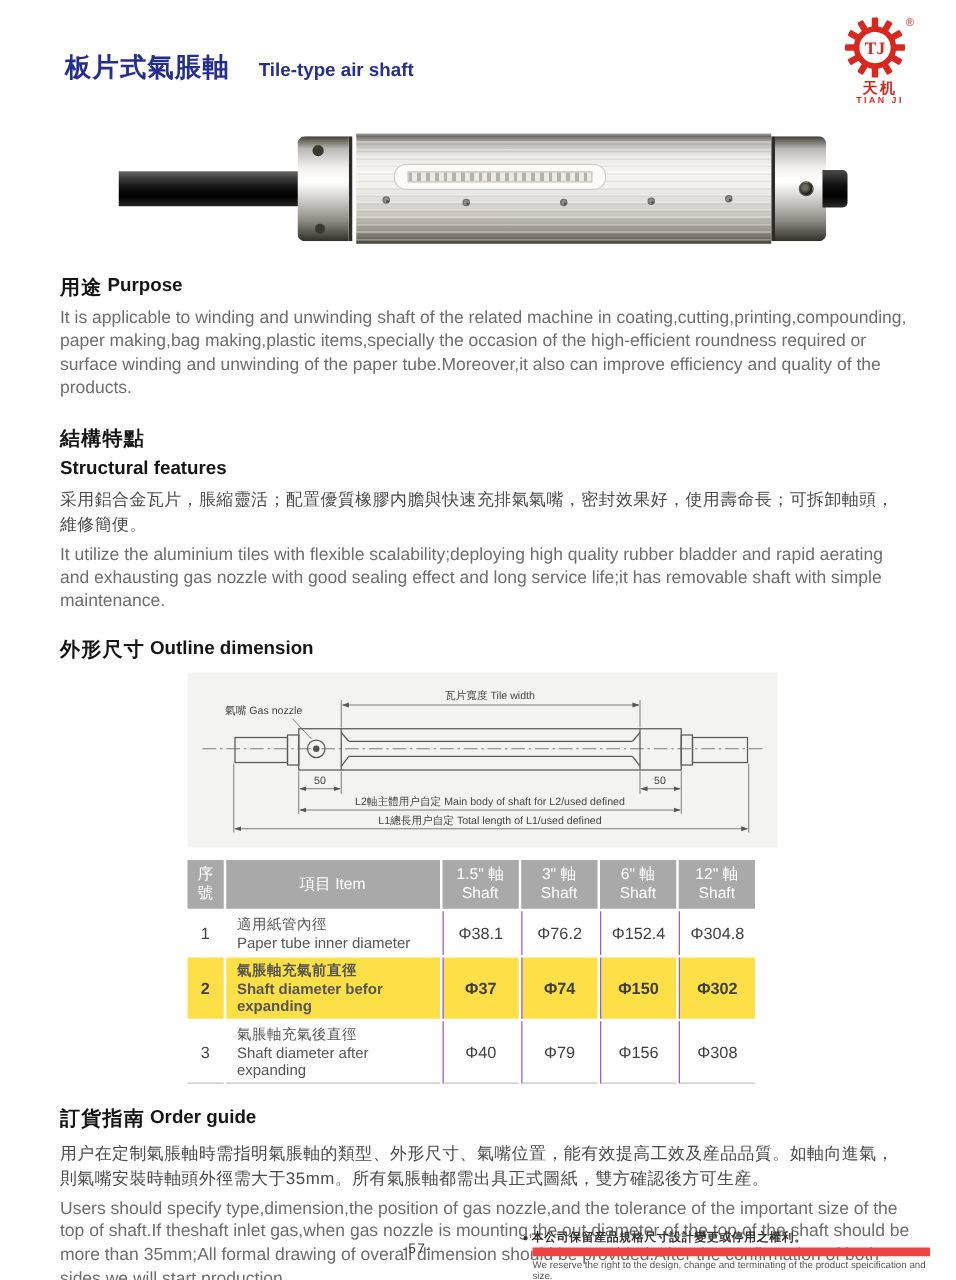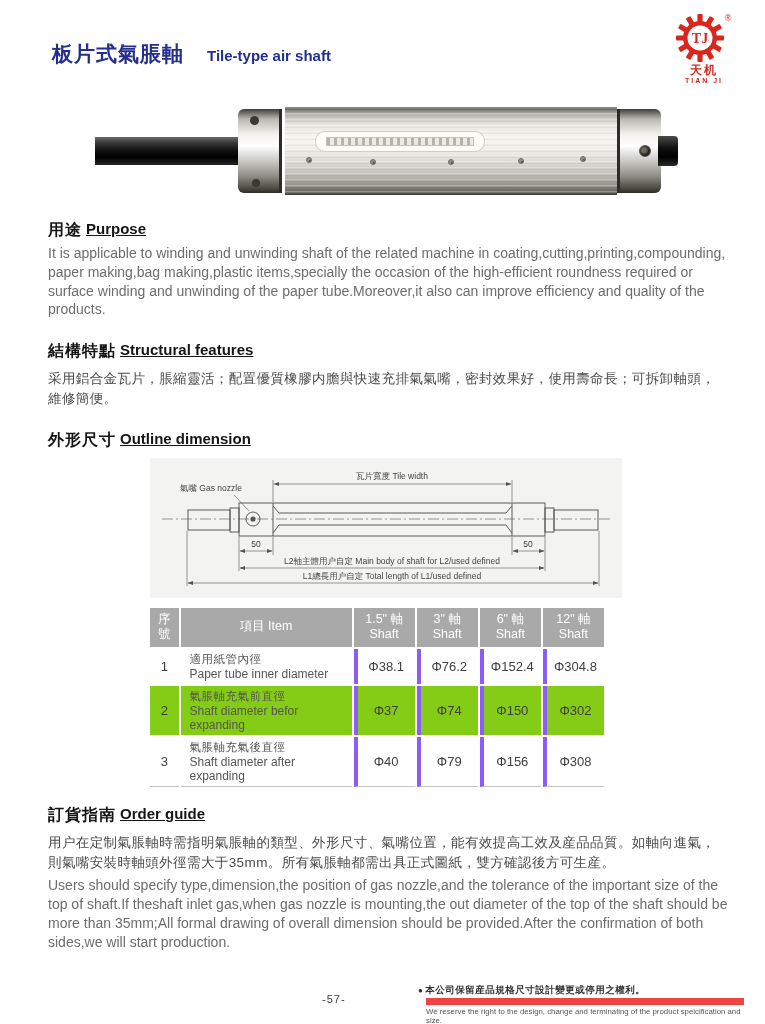--- a/index.html
+++ b/index.html
@@ -41,41 +41,41 @@
   .screw::after { content:""; position:absolute; left:2px; top:2px; width:2px; height:2px; border-radius:50%; background:#4c4b44; }
   .capscrew { position:absolute; border-radius:50%; background:#3a392f; }
   .nozzle { position:absolute; left:610px; top:36px; width:20px; height:30px; border-radius:0 4px 4px 0;
     background:linear-gradient(180deg,#4a4a4a 0%,#111 40%,#000 70%,#2b2b2b 100%); }
   .bigscrew { position:absolute; left:591px; top:45px; width:12px; height:12px; border-radius:50%;
     background:radial-gradient(circle at 40% 40%, #6a6a60 0 25%, #23221a 60%); border:1px solid #55544c; }
 
   
   .sec-h { display:flex; align-items:flex-start; gap:4px; margin-top:18px; }
   .sec-h .h-zh { font-size:16px; font-weight:bold; color:#151515; letter-spacing:1px; }
-  .sec-h .h-en { font-size:15px; font-weight:bold; color:#151515;text-decoration:underline; }
+  .sec-h .h-en { font-size:15px; font-weight:bold; color:#151515; }
   .p-zh { margin-top:7px; font-size:13.5px; line-height:1.5; color:#4a4a4a; letter-spacing:.4px; }
   .p-en { margin-top:3px; font-size:14px; line-height:1.34; color:#6d6d6d; }
 
   
   .draw-panel { margin:7px 0 0 102px; width:472px; height:140px; background:#f3f3f2; }
   .draw-panel svg { display:block; }
   .dline { stroke:#5a5a5a; stroke-width:1; fill:none; }
   .thin  { stroke:#6a6a6a; stroke-width:.7; fill:none; }
   .dtext { font-size:8.5px; fill:#444; font-family:"Liberation Sans",sans-serif; }
 
   
   table.tparam { margin:8px 0 0 100px; border-collapse:separate; border-spacing:2px; width:458px; }
   .tparam th { background:#a9a9a9; color:#fff; font-weight:normal; font-size:12.5px; padding:4px 2px; line-height:1.25; }
   .tparam th.c-no { width:28px; }
   .tparam th.c-item { width:168px; }
   .tparam th.c-val { width:60px; }
   .tparam td { font-size:13px; color:#3f3f3f; text-align:center; padding:3px 4px; background:#fff; }
-  .tparam tr.alt td { background:#84cc16; }
+  .tparam tr.alt td { background:#fde047;font-weight:bold; }
   .tparam td.c-item { text-align:left; padding-left:9px; }
-  .tparam td.c-val { border-left:4px solid #8b5cf6; }
+  .tparam td.c-val { border-left:1px solid #8b5cf6; }
   .tparam tr.lastrow td { border-bottom:1px solid #c4c4c4; }
   .item-zh { font-size:11.5px; color:#555; letter-spacing:.5px; }
   .item-en { font-size:12px; color:#555; }
 
   
   .footer { position:absolute; left:0; top:982px; width:765px; height:30px; font-size:10px; }
   .pageno { position:absolute; left:322px; top:11px; font-size:11px; color:#3a3a3a; letter-spacing:1px; }
   .note { position:absolute; left:418px; top:2px; width:326px; }
   .note-zh { font-size:9.5px; color:#333; font-weight:bold; letter-spacing:.5px; }
   .note-zh .bullet { margin-right:2px; font-size:8px; }
@@ -137,25 +137,26 @@
     <div class="bigscrew"></div>
     <div class="nozzle"></div>
   </div>
 
   <h2 class="sec-h">
     <span class="h-zh">用途</span>
     <span class="h-en">Purpose</span>
   </h2>
   <p class="p-en">It is applicable to winding and unwinding shaft of the related machine in coating,cutting,printing,compounding, paper making,bag making,plastic items,specially the occasion of the high-efficient roundness required or surface winding and unwinding of the paper tube.Moreover,it also can improve efficiency and quality of the products.</p>
 
-  <h2 class="sec-h" style="margin-top:22px;">
+  <h2 class="sec-h" style="margin-top:22px;flex-direction:column;">
     <span class="h-zh">結構特點</span>
     <span class="h-en">Structural features</span>
   </h2>
   <p class="p-zh">采用鋁合金瓦片，脹縮靈活；配置優質橡膠内膽與快速充排氣氣嘴，密封效果好，使用壽命長；可拆卸軸頭，維修簡便。</p>
+  <p class="p-en">It utilize the aluminium tiles with flexible scalability;deploying high quality rubber bladder and rapid aerating and exhausting gas nozzle with good sealing effect and long service life;it has removable shaft with simple maintenance.</p>
 
   <h2 class="sec-h" style="margin-top:20px;">
     <span class="h-zh">外形尺寸</span>
     <span class="h-en">Outline dimension</span>
   </h2>
   <div class="draw-panel">
     <svg width="472" height="140" viewBox="0 0 472 140">
       <defs>
         <marker id="ar" viewBox="0 0 10 10" refX="9" refY="5" markerWidth="8" markerHeight="8" orient="auto-start-reverse">
           <path d="M0,1.6 L10,5 L0,8.4 z" fill="#555"></path>

